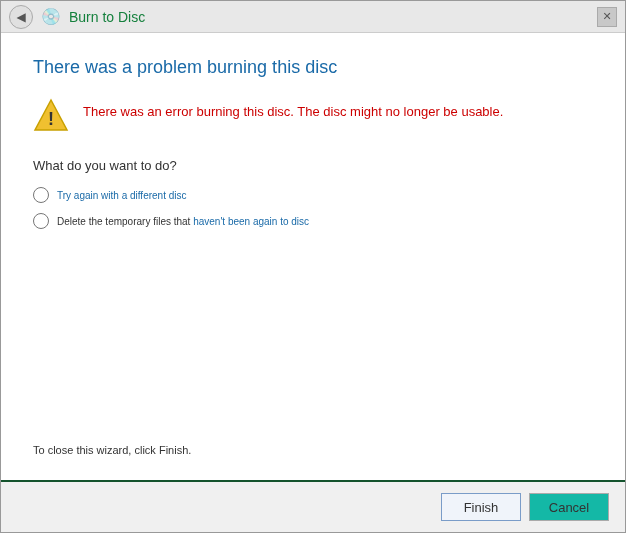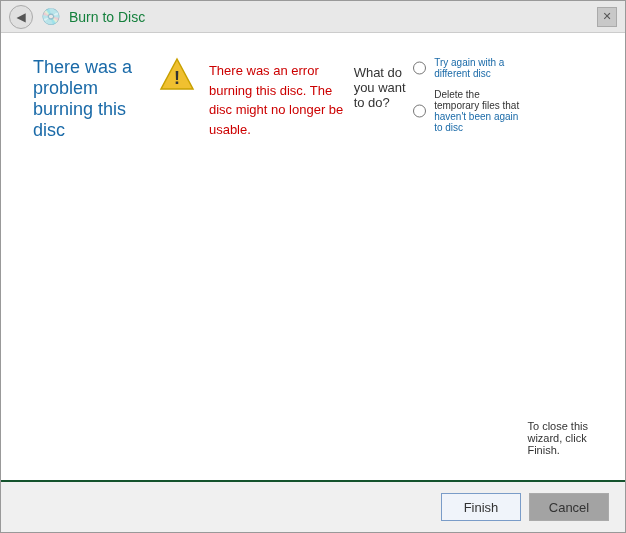--- a/index.html
+++ b/index.html
@@ -66,21 +66,21 @@
       justify-content: center;
       cursor: pointer;
       font-size: 11px;
       color: #555;
     }
     .content-area {
       flex: 1;
       background: #ffffff;
       margin: 0;
       display: flex;
-      flex-direction: row;
+      flex-direction: column;
       padding: 24px 32px 16px 32px;
       overflow: hidden;
     }
     .page-title {
       color: #1a6aa8;
       font-size: 18px;
       font-weight: 400;
       margin-bottom: 20px;
     }
     .error-row {
@@ -102,21 +102,20 @@
     .error-message {
       font-size: 13px;
       color: #cc0000;
       line-height: 1.5;
       padding-top: 4px;
     }
     .question-label {
       font-size: 13px;
       color: #333;
       margin-bottom: 14px;
-      margin-top: 8px;
     }
     .radio-group {
       display: flex;
       flex-direction: column;
       gap: 10px;
       margin-bottom: 28px;
     }
     .radio-item {
       display: flex;
       align-items: center;
@@ -155,21 +154,21 @@
       gap: 8px;
       flex-shrink: 0;
     }
     .btn {
       height: 28px;
       min-width: 80px;
       padding: 0 16px;
       font-size: 13px;
       font-family: 'Segoe UI', Tahoma, Geneva, Verdana, sans-serif;
       border: 1px solid #aaa;
-      background: #a3a3a3;
+      background: #14b8a6;
       cursor: pointer;
       color: #333;
     }
     .btn-finish {
       border: 1px solid #7a9cc8;
       background: #f0f4fa;
     }
   </style>
 </head>
 <body>

